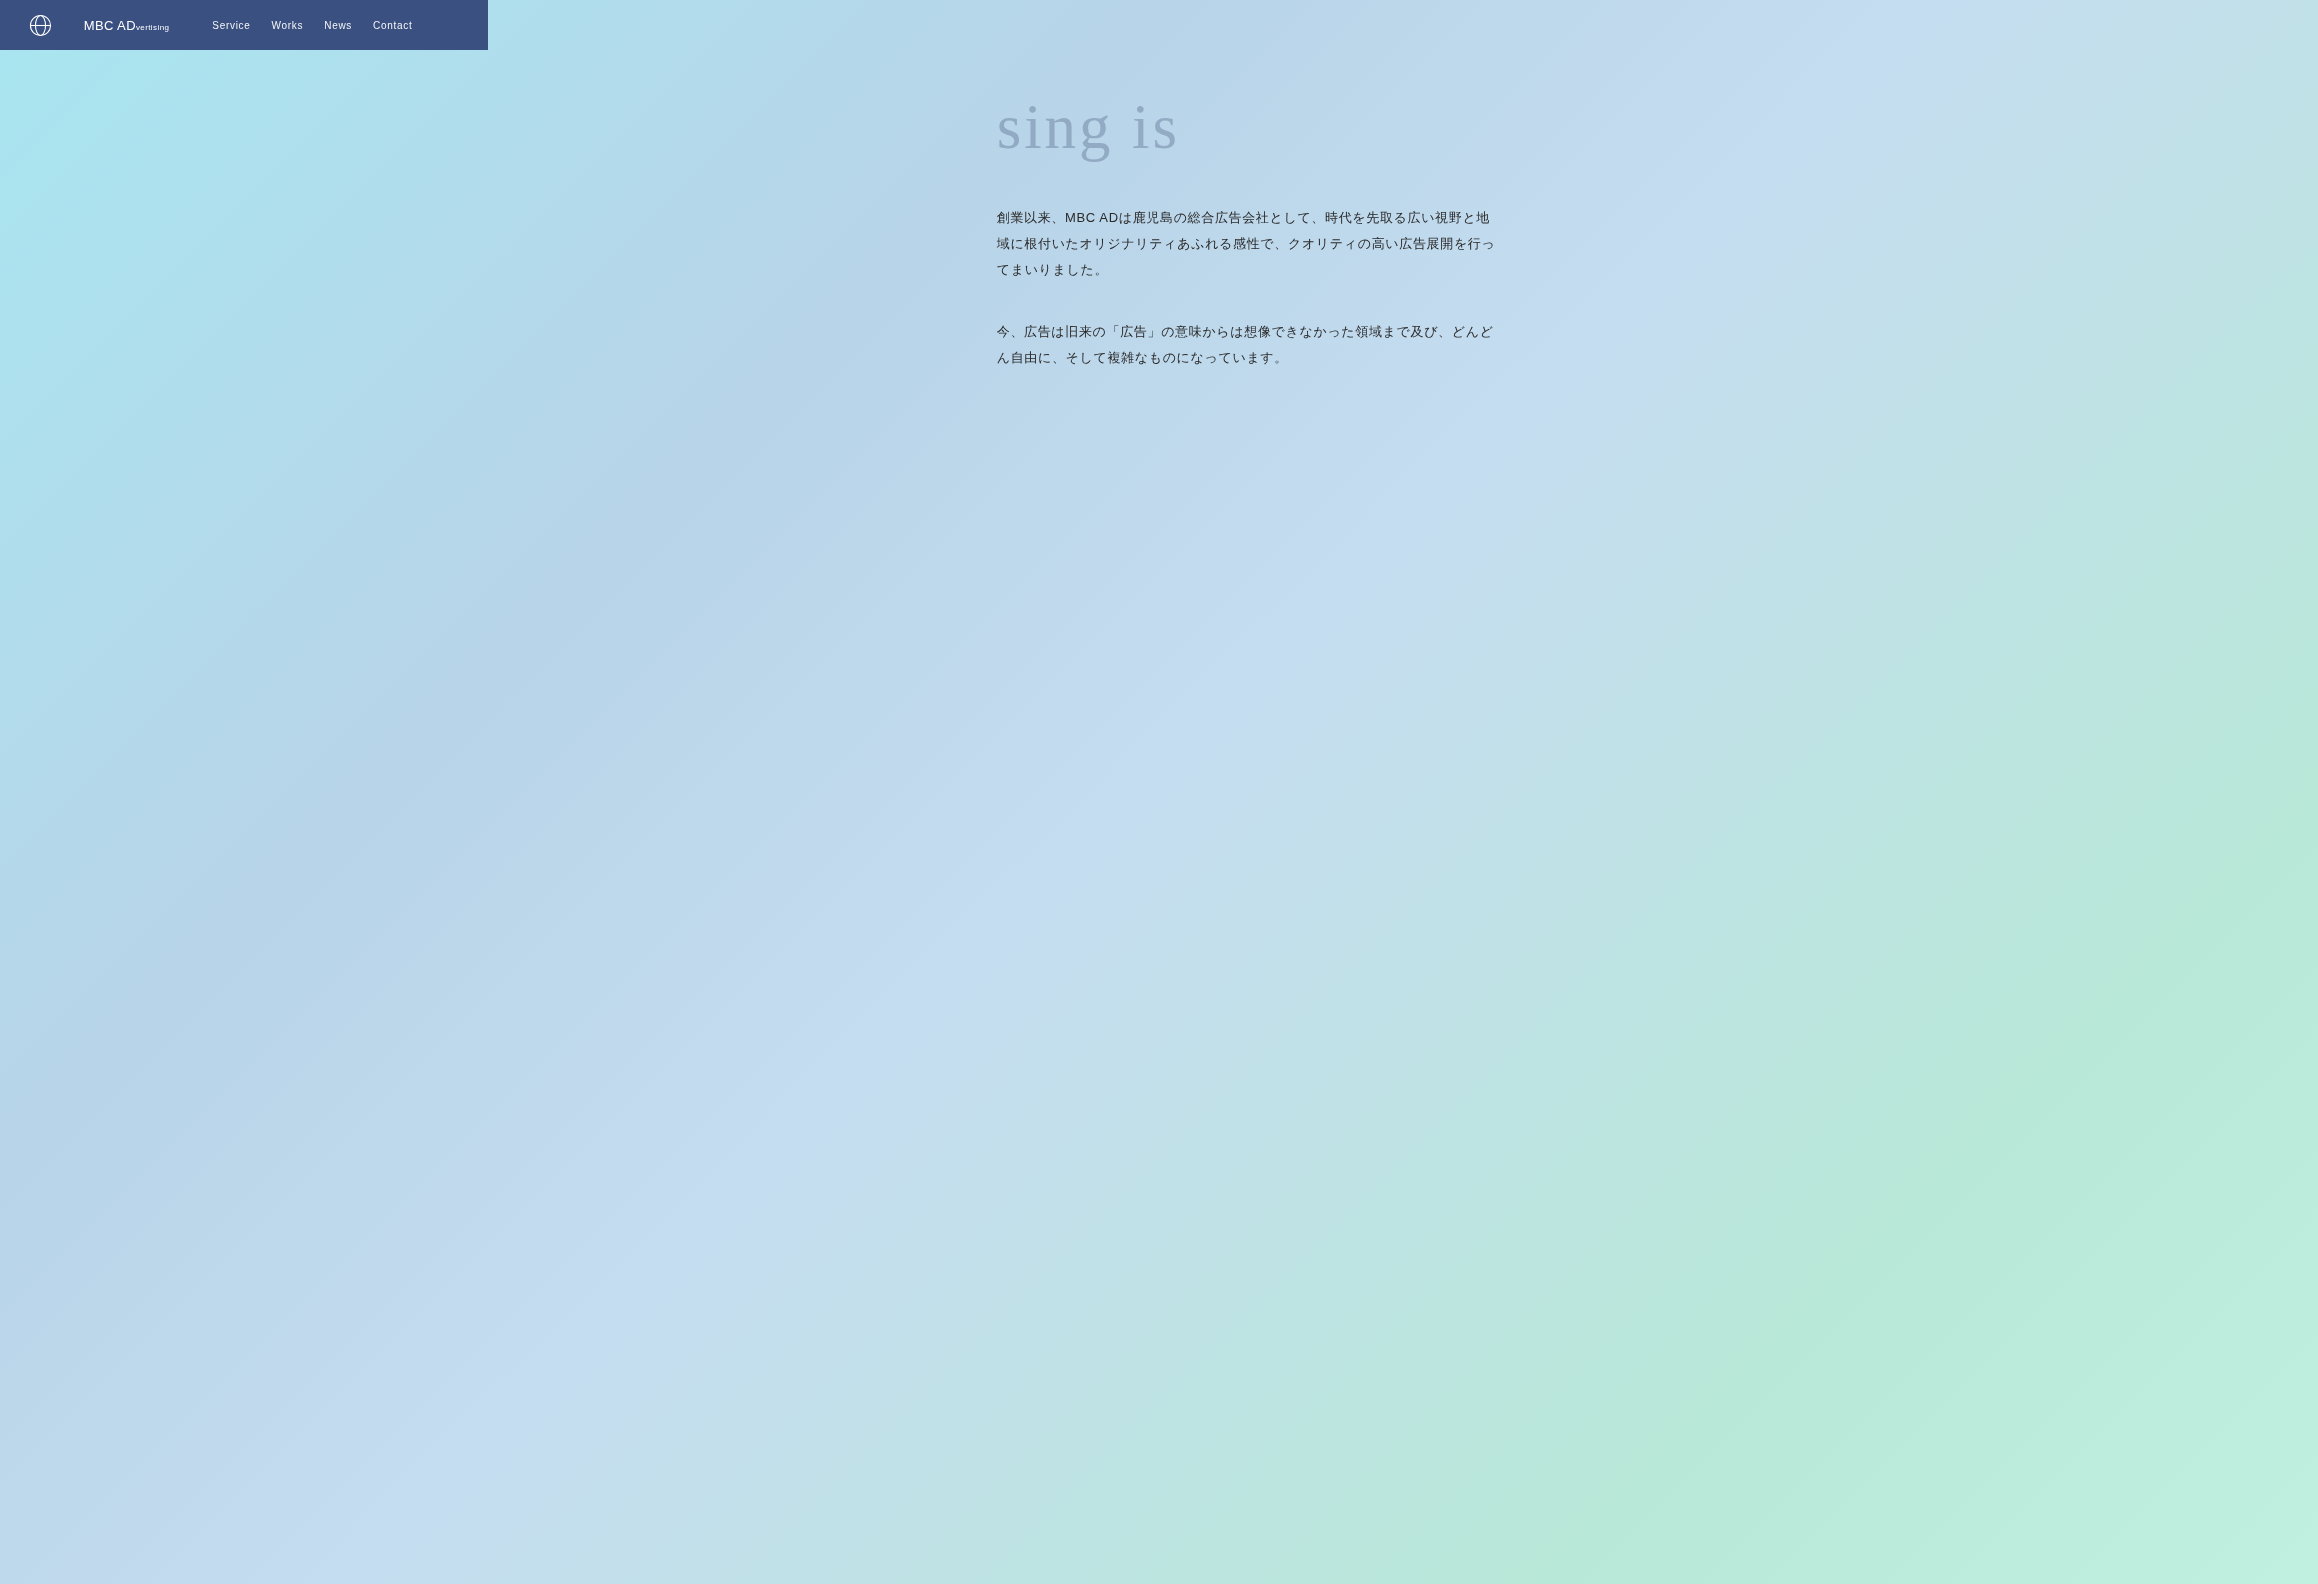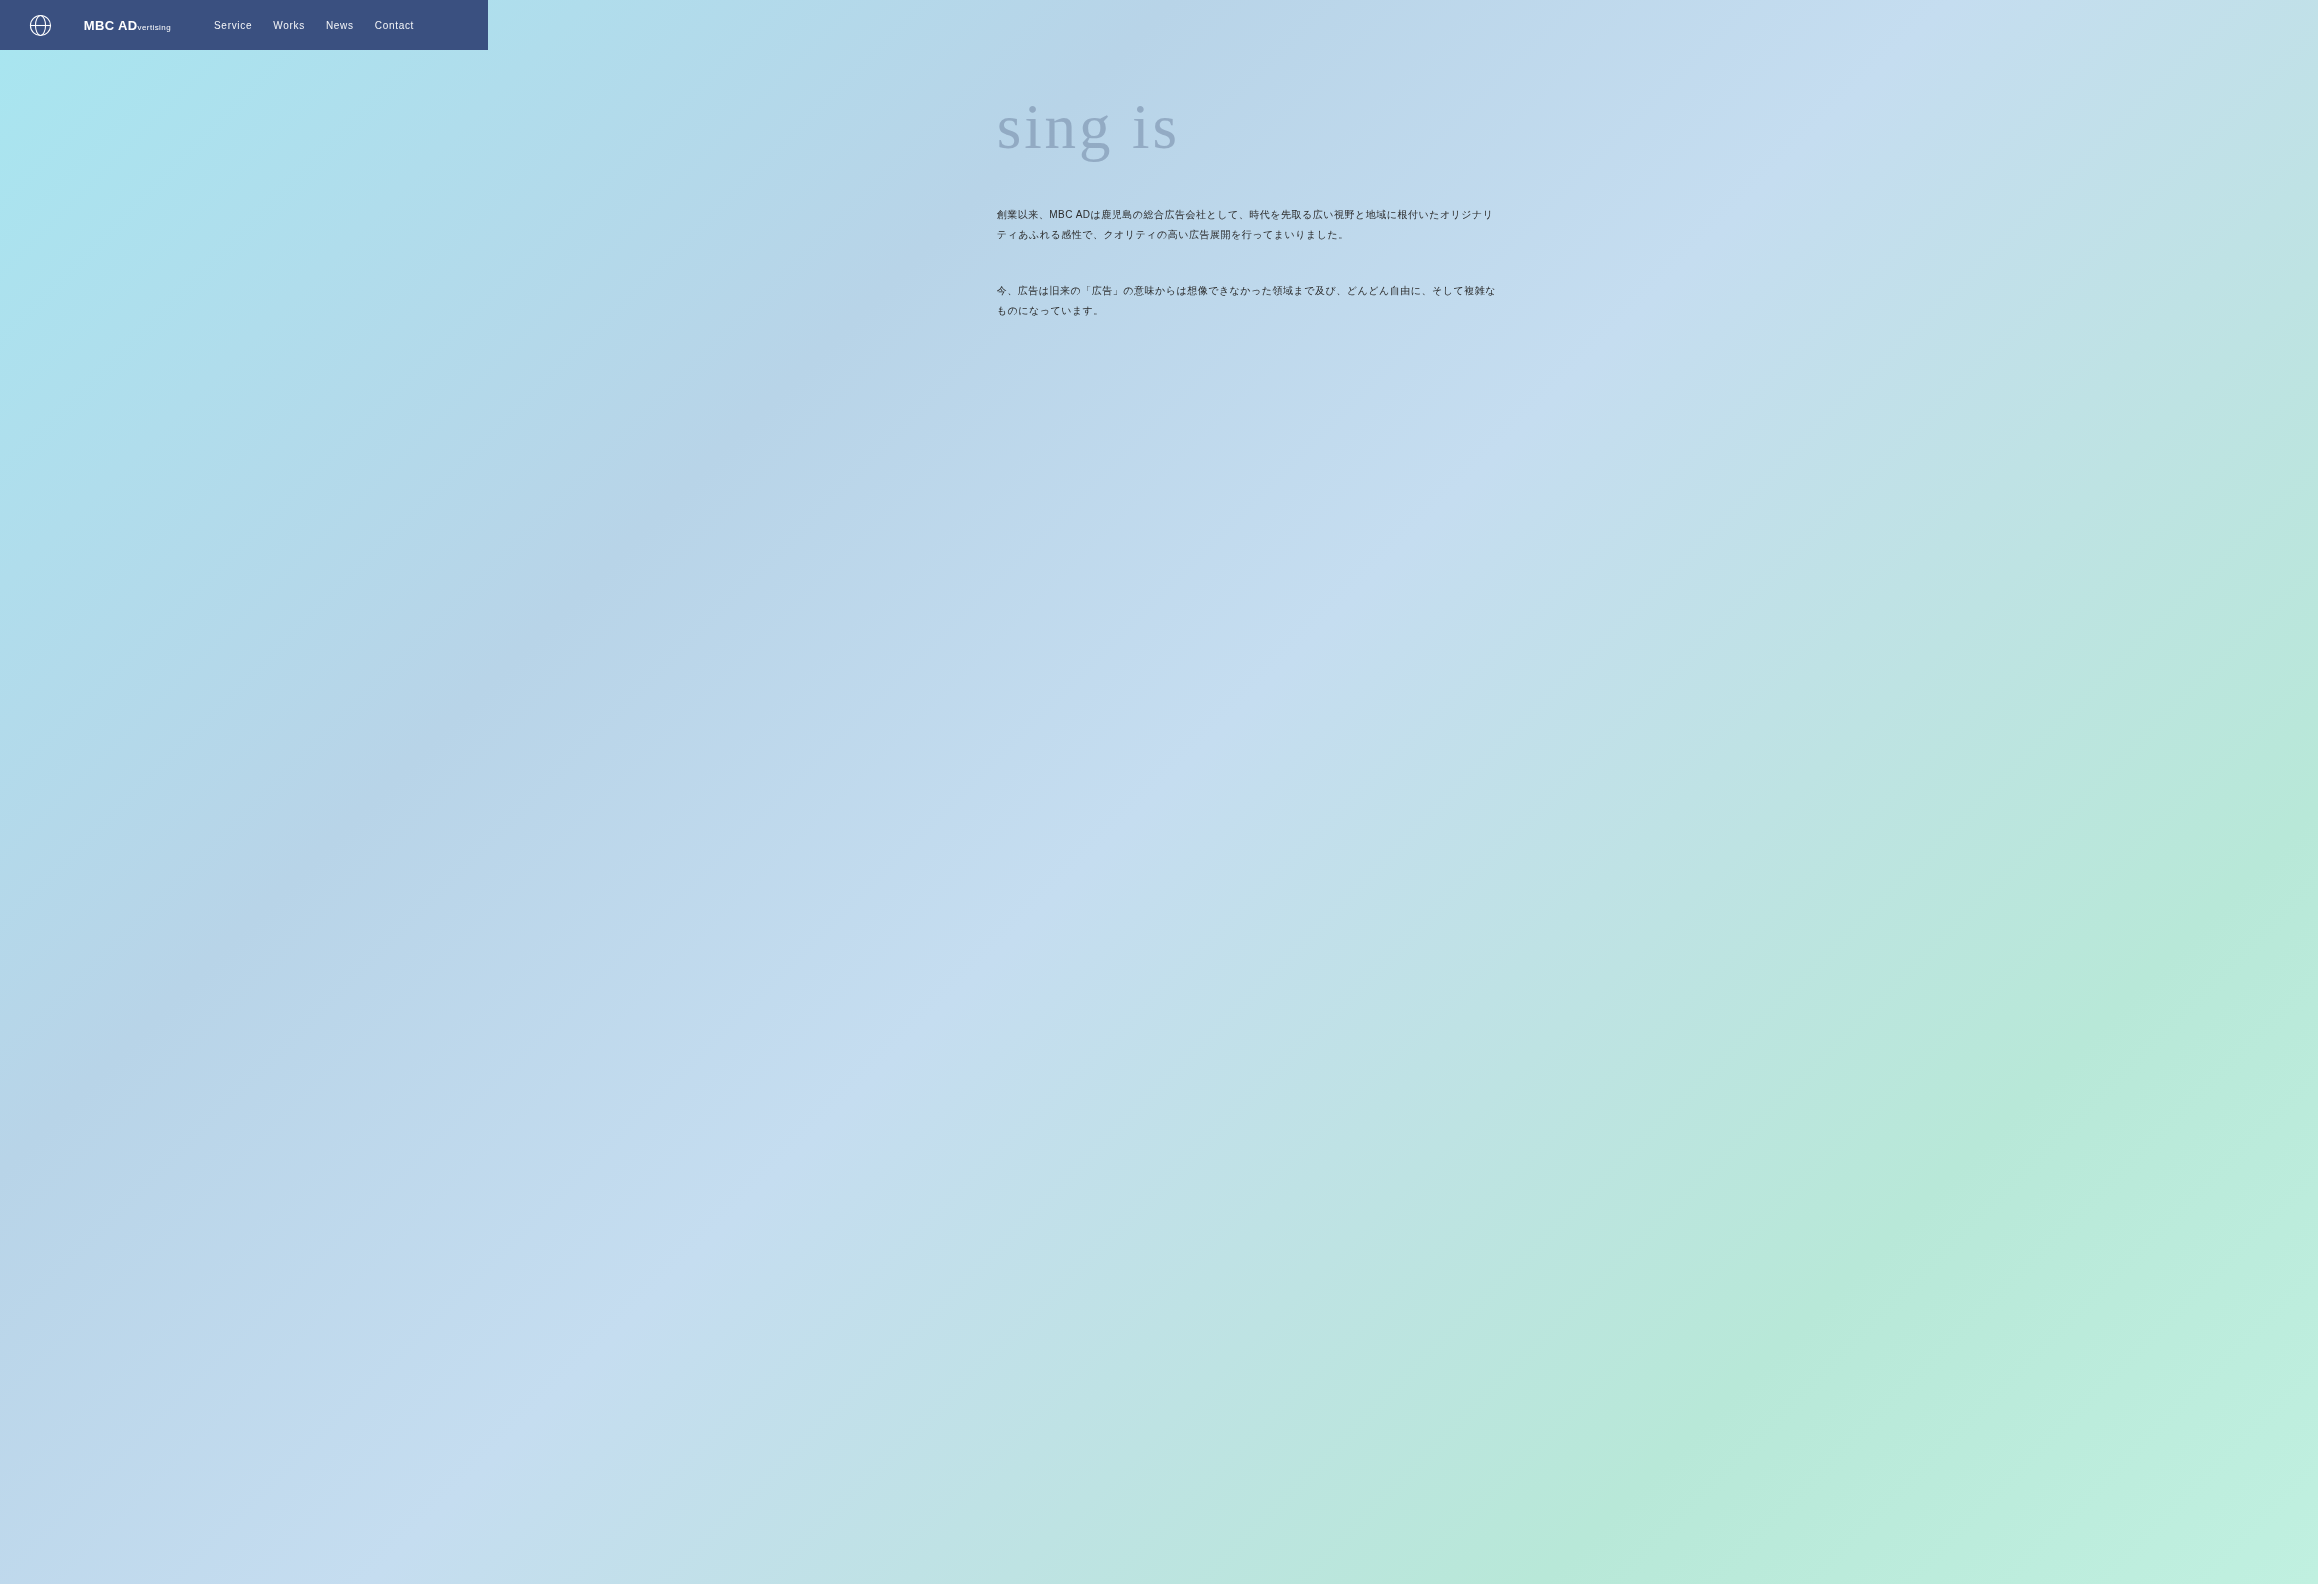--- a/index.html
+++ b/index.html
@@ -49,21 +49,21 @@
     }
 
     .logo-text {
       font-size: 11.5px;
       font-weight: 400;
       letter-spacing: 0.4px;
     }
 
     .logo-text strong {
       font-size: 13px;
-      font-weight: 700;
+      font-weight: 400;
       padding-left: 26px;
     }
 
     .logo-text .small {
       font-size: 8px;
     }
 
     .nav-links {
       display: flex;
       align-items: center;
@@ -95,21 +95,21 @@
       color: rgba(100, 120, 150, 0.45);
       letter-spacing: 2.9px;
       line-height: 1.1;
       margin-bottom: 43px;
       font-family: Georgia, 'Times New Roman', serif;
     }
 
     
     .description {
       color: #2a2a2a;
-      font-size: 10px;
+      font-size: 13px;
       line-height: 2.0;
       margin-bottom: 29px;
       letter-spacing: 0.05em;
     }
 
     .description p {
       margin-bottom: 0;
     }
 
     .section-gap {

